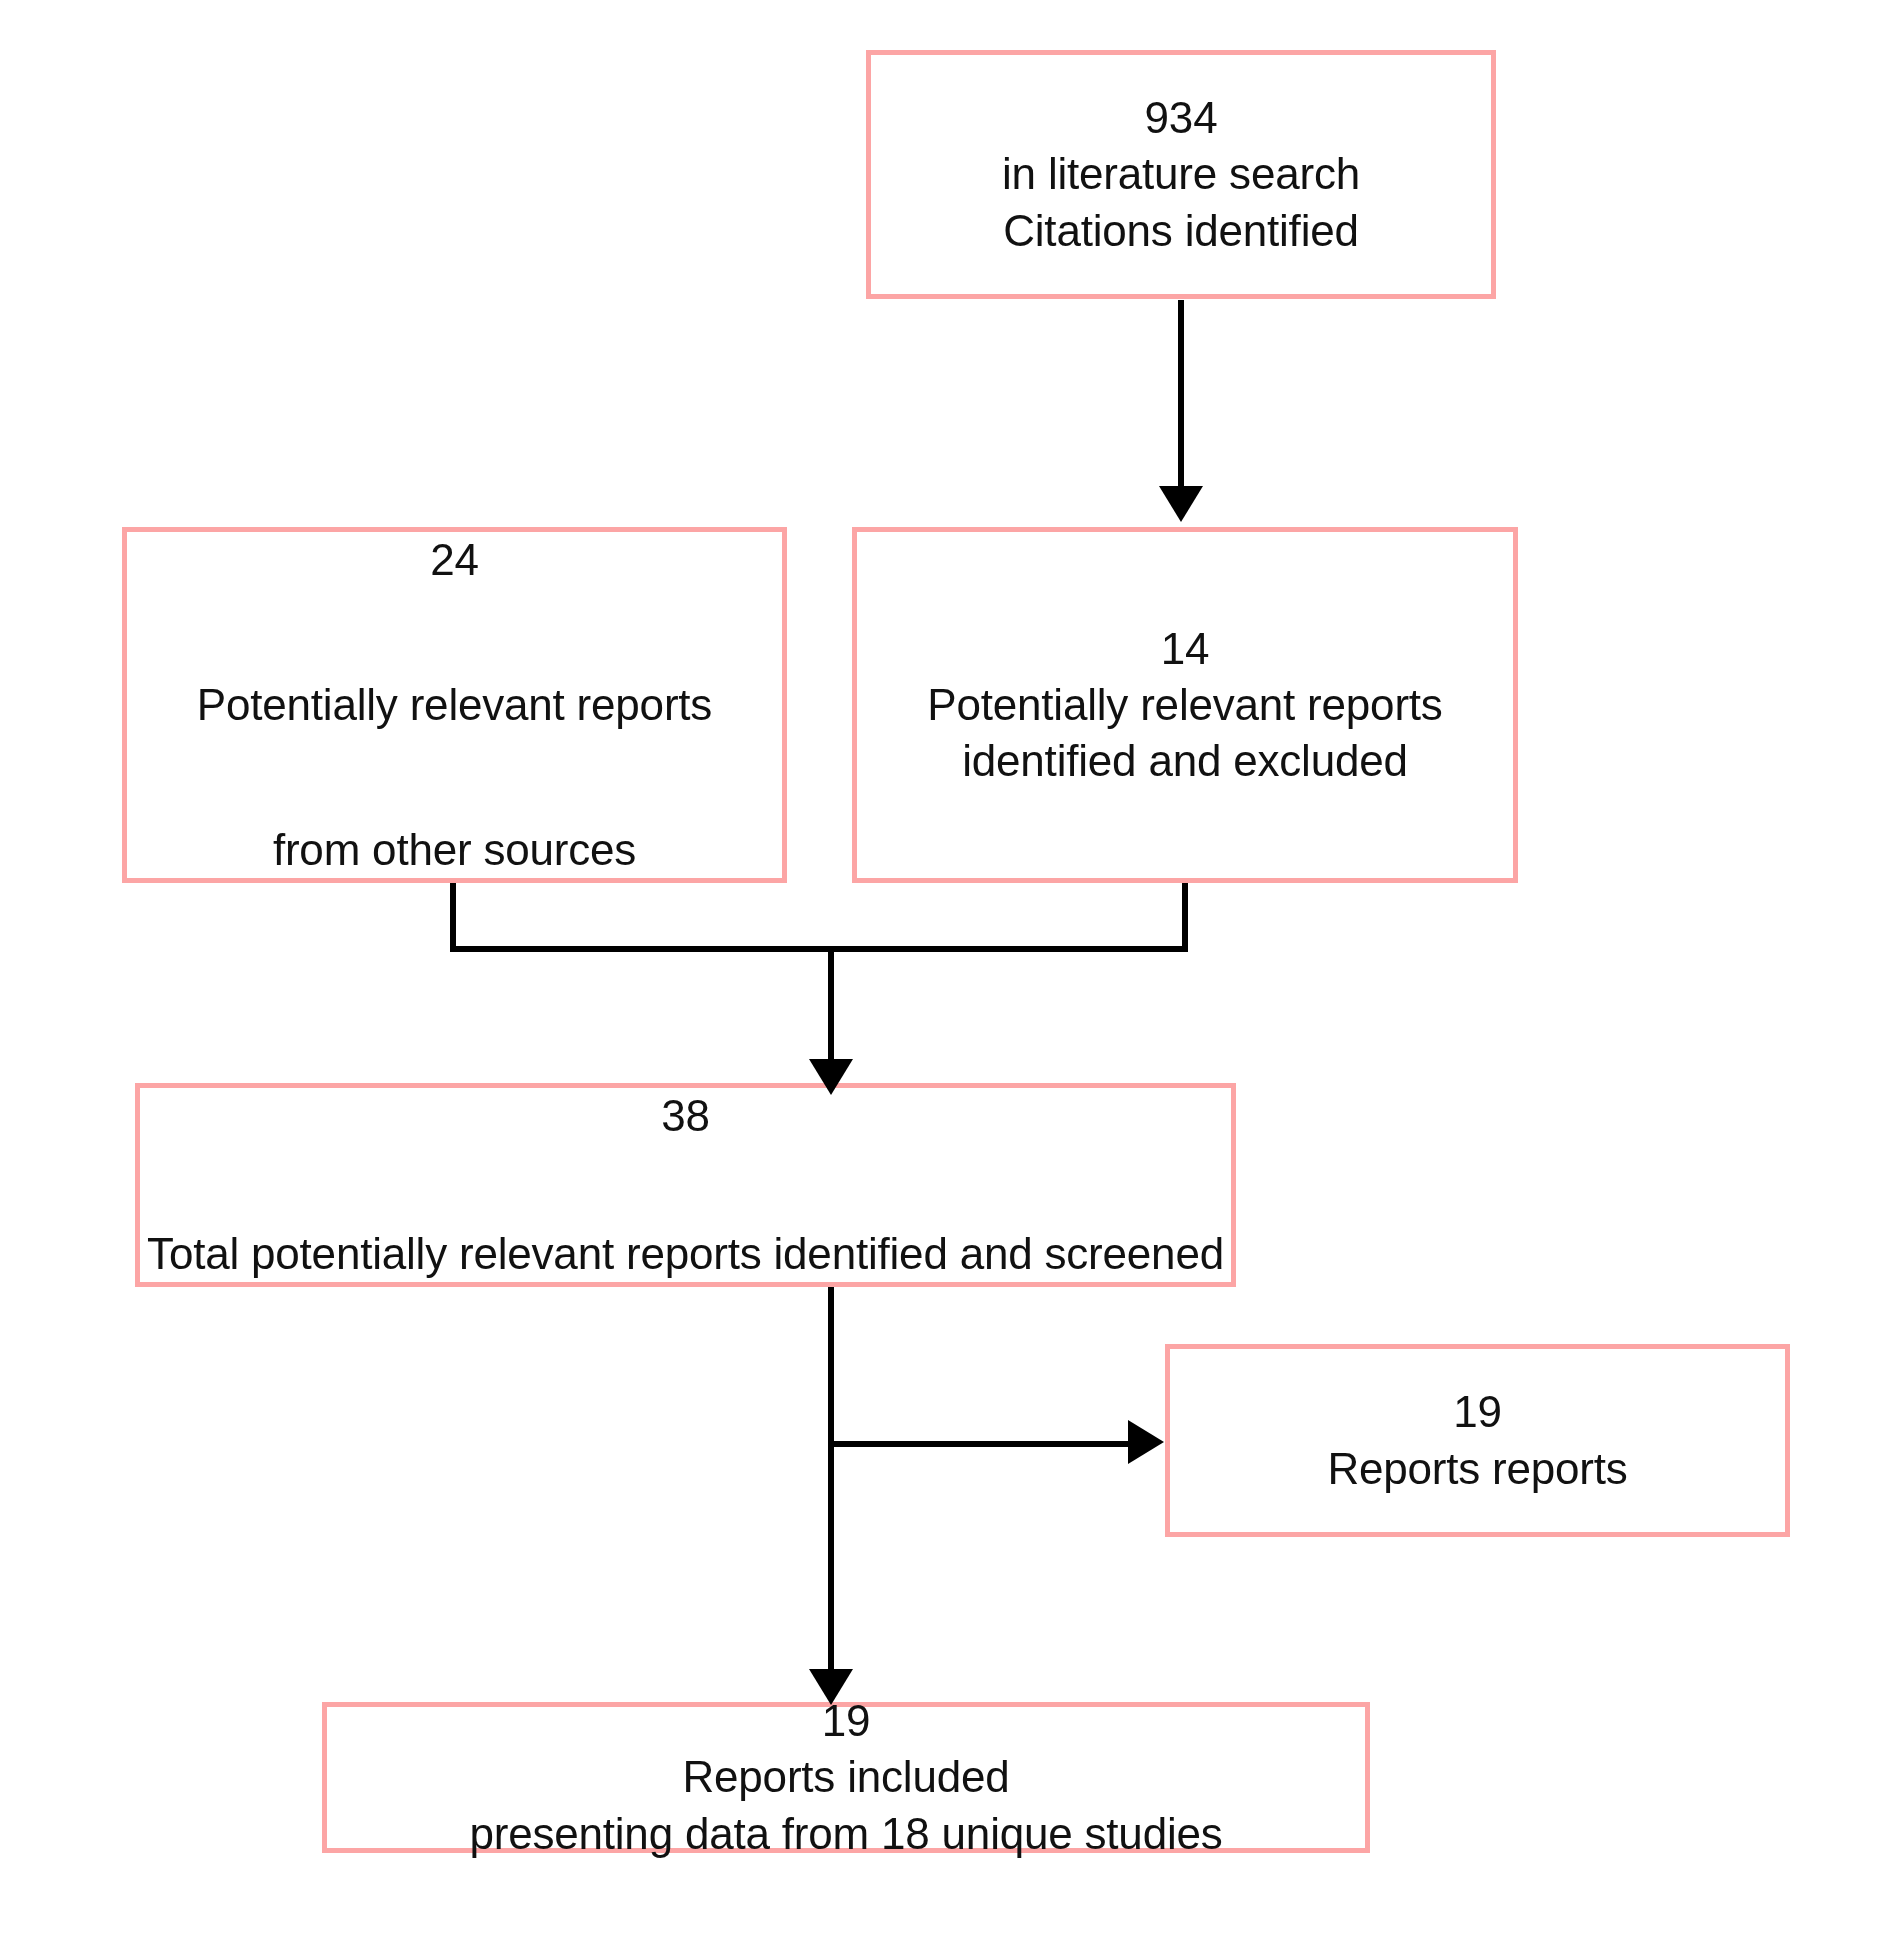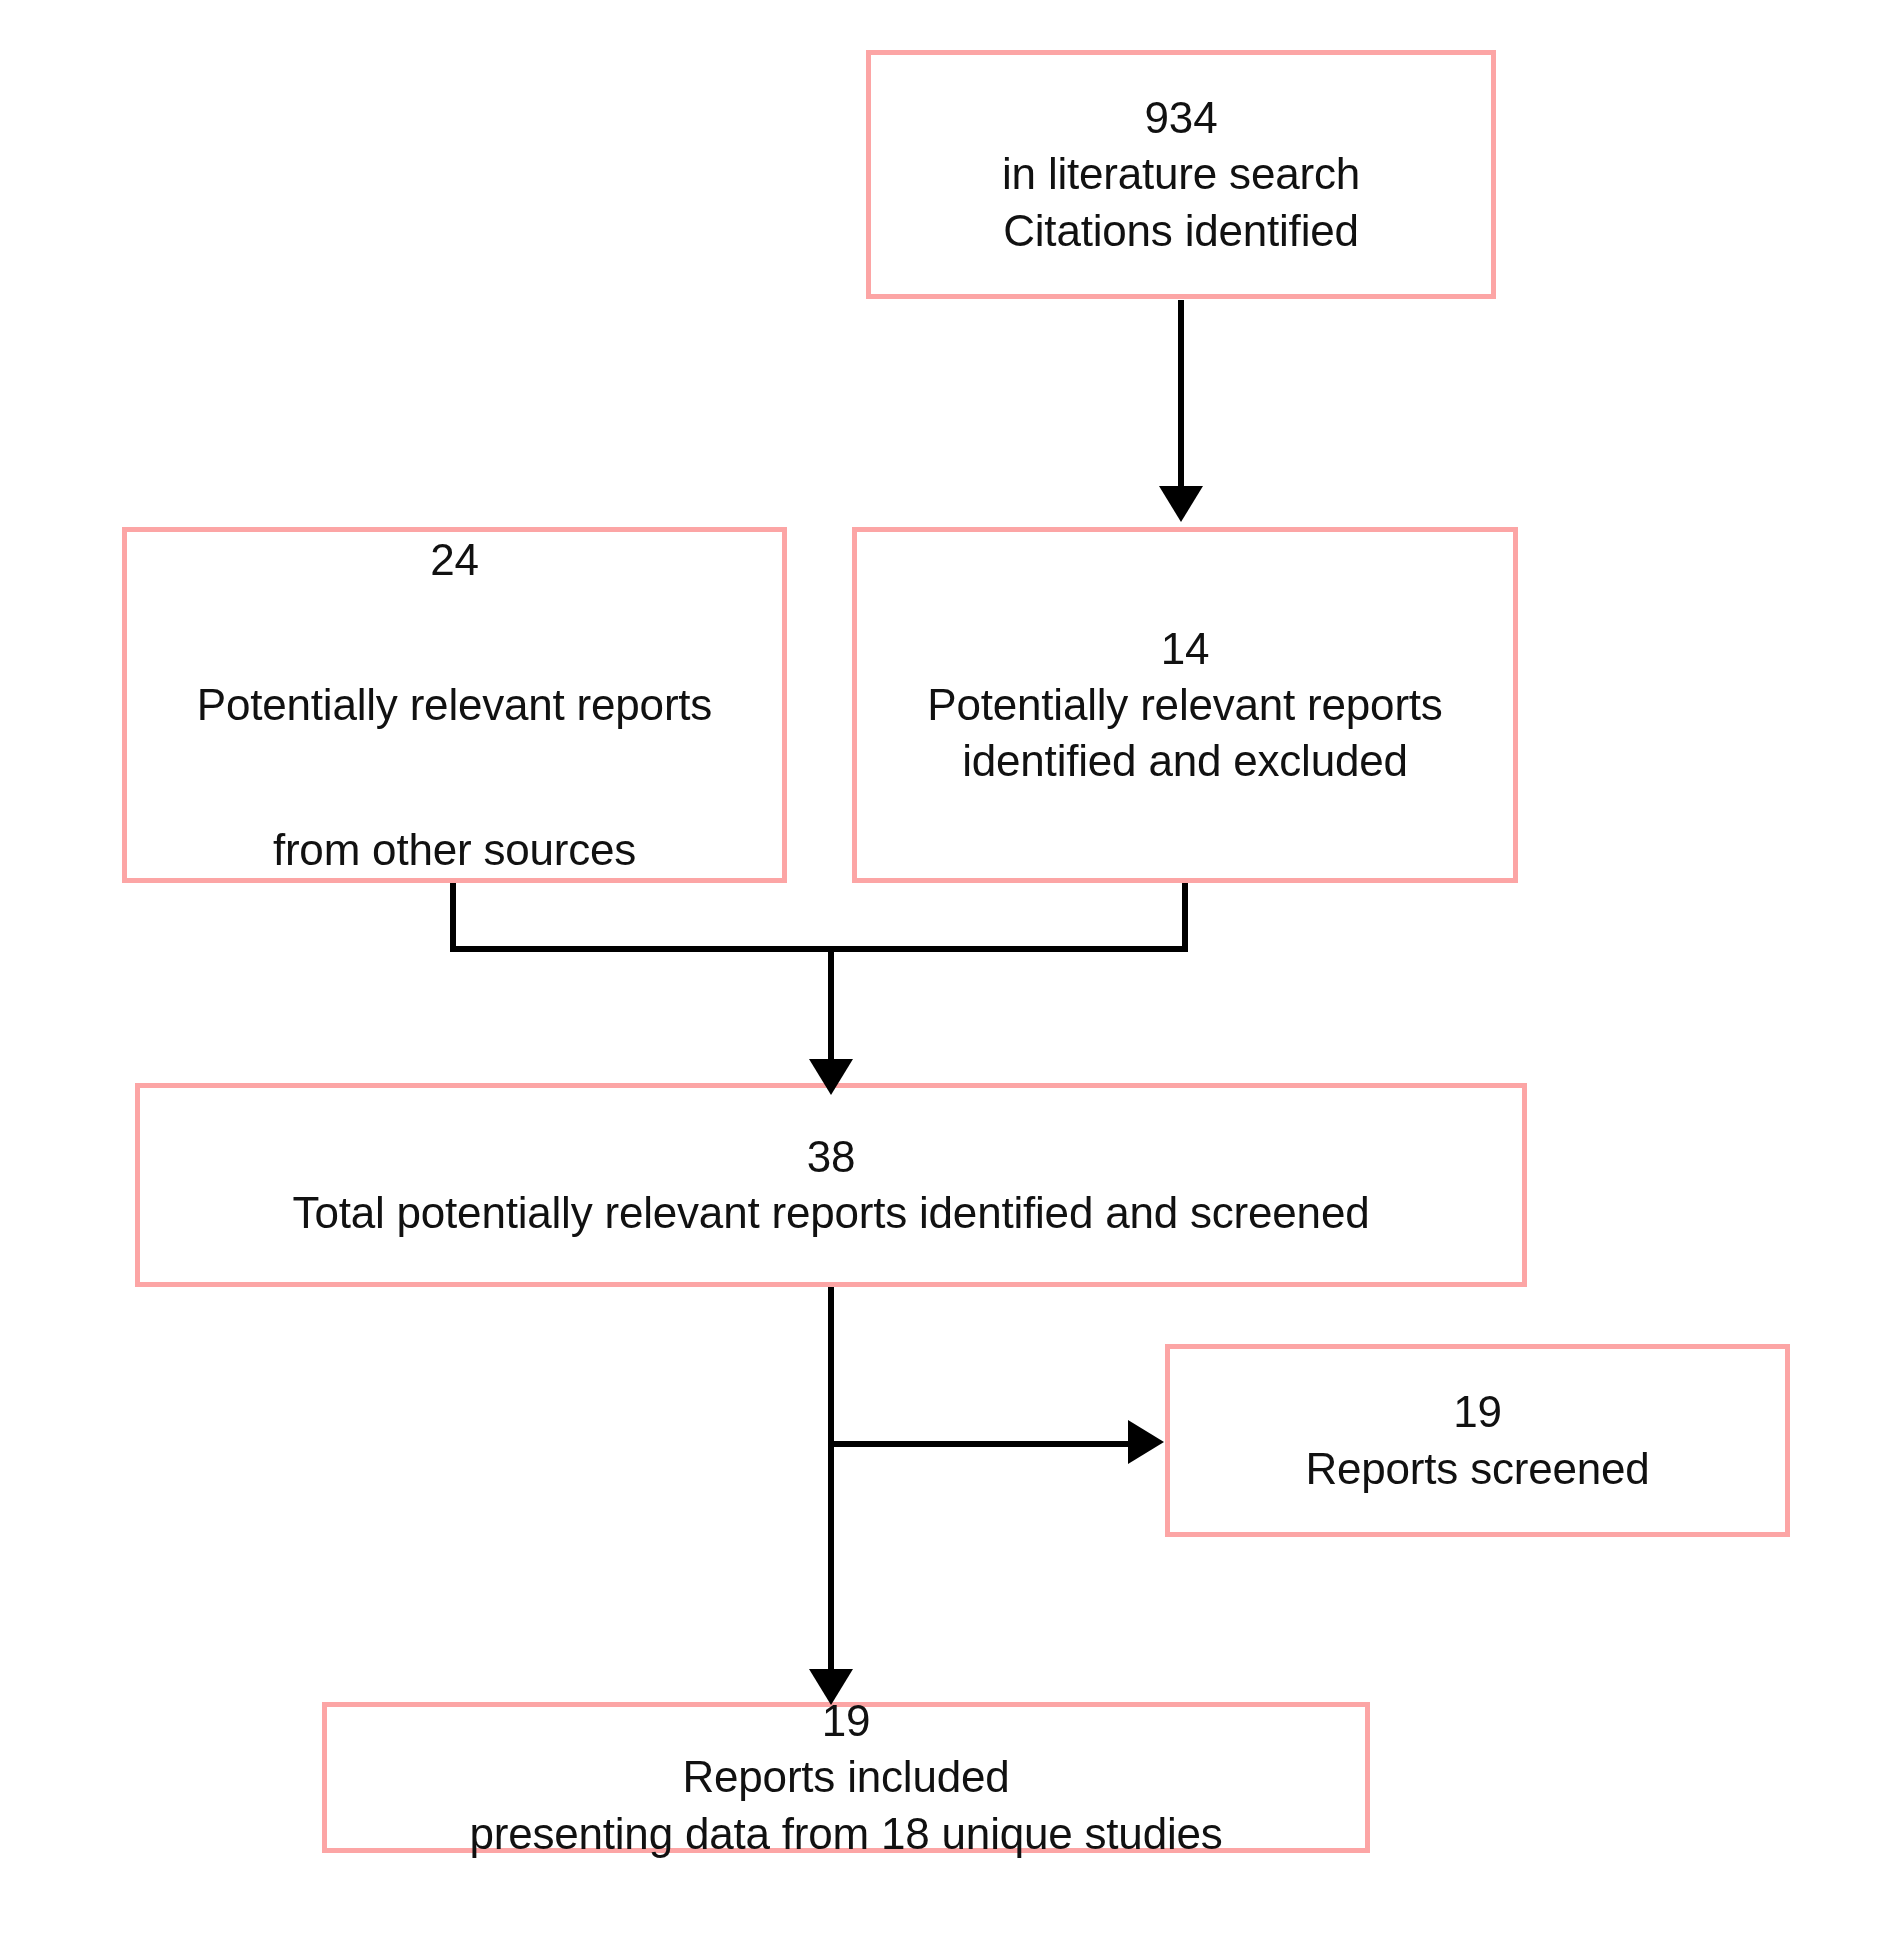--- a/index.html
+++ b/index.html
@@ -35,21 +35,21 @@
   }
   .flow-box .line {
     display: block;
     white-space: nowrap;
   }
 
   
   #box-identified     { left: 866px;  top: 50px;   width: 630px;  height: 249px; }
   #box-other-sources  { left: 122px;  top: 527px;  width: 665px;  height: 356px; justify-content: space-between; }
   #box-screened       { left: 852px;  top: 527px;  width: 666px;  height: 356px; }
-  #box-total-screened { left: 135px;  top: 1083px; width: 1392px; height: 204px; }
+  #box-total-screened { left: 135px;  top: 1083px; width: 1101px; height: 204px; justify-content: space-between; }
   #box-excluded       { left: 1165px; top: 1344px; width: 625px;  height: 193px; }
   #box-included       { left: 322px;  top: 1702px; width: 1048px; height: 151px; }
 
   
   .conn {
     position: absolute;
     background: #000000;
   }
   .conn-v { width: 6px; }
   .conn-h { height: 6px; }
@@ -116,21 +116,21 @@
     <span class="line">identified and excluded</span>
   </div>
 
   <div class="flow-box" id="box-total-screened">
     <span class="line">38</span>
     <span class="line">Total potentially relevant reports identified and screened</span>
   </div>
 
   <div class="flow-box" id="box-excluded">
     <span class="line">19</span>
-    <span class="line">Reports screened</span>
+    <span class="line">Reports reports</span>
   </div>
 
   <div class="flow-box" id="box-included">
     <span class="line">19</span>
     <span class="line">Reports included</span>
     <span class="line">presenting data from 18 unique studies</span>
   </div>
 
   <div class="conn conn-v" id="conn-a-v"></div>
   <div class="arrow arrow-down" id="conn-a-head"></div>

